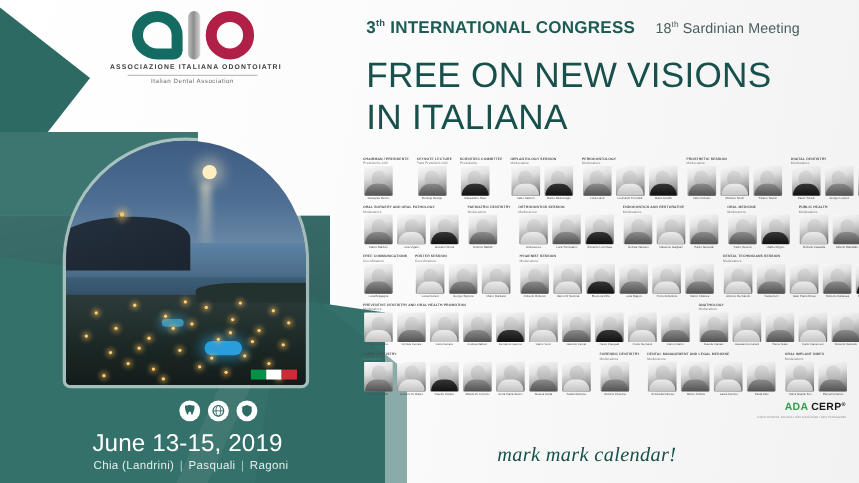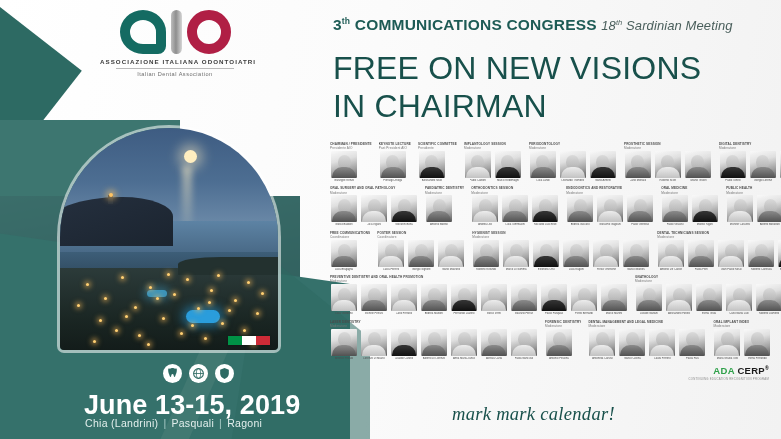--- a/index.html
+++ b/index.html
@@ -89,21 +89,21 @@
   .glyph-o{width:44px;height:44px;border-radius:50%;border:10px solid #b01f45;box-sizing:border-box;}
   .logo-name{margin-top:4px;font-size:6.2px;letter-spacing:1.05px;color:#3c3c3c;
     font-weight:700;white-space:nowrap;}
   .logo-rule{margin:2.5px auto 2px;width:118px;height:1px;background:#b9b9b9;}
   .logo-sub{font-size:5.6px;letter-spacing:.5px;color:#6d6d6d;white-space:nowrap;}
 
   
   .eyebrow{position:absolute;left:333px;top:16px;white-space:nowrap;z-index:5;}
   .eyebrow .strong{font-size:15.5px;font-weight:700;color:#1d5b55;letter-spacing:.2px;}
   .eyebrow .strong sup{font-size:8.5px;}
-  .eyebrow .light{font-size:13px;font-weight:400;color:#4a5f5c;letter-spacing:.1px;font-style:italic;}
+  .eyebrow .light{font-size:13px;font-weight:400;color:#4a5f5c;margin-left:14px;letter-spacing:.1px;}
   .eyebrow .light sup{font-size:7.5px;}
 
   .title{position:absolute;left:333px;top:50px;width:430px;
     font-size:32px;line-height:1.18;font-weight:400;color:#18504b;
     letter-spacing:.2px;z-index:5;}
 
   
   .speakers{position:absolute;left:330px;top:142px;width:440px;height:250px;z-index:4;}
   .srow{display:flex;align-items:flex-end;gap:0;margin-bottom:4px;}
   .sgroup{display:flex;flex-direction:column;margin-right:7px;}
@@ -133,21 +133,21 @@
   .ada .mark .d{color:#1b1b1b;}
   .ada .mark sup{font-size:5px;}
   .ada .fine{font-size:2.8px;color:#8a8a8a;letter-spacing:.25px;margin-top:1px;}
 
   
   .icons{position:absolute;left:163px;top:364px;display:flex;gap:7px;z-index:7;}
   .icons .ic{width:19px;height:19px;border-radius:50%;background:#ffffff;
     display:flex;align-items:center;justify-content:center;}
   .icons .ic svg{display:block;}
   .date{position:absolute;left:84px;top:390px;z-index:7;
-    font-size:27px;font-weight:700;color:#ffffff;letter-spacing:.1px;white-space:nowrap;}
+    font-size:22px;font-weight:400;color:#ffffff;letter-spacing:.1px;white-space:nowrap;}
   .place{position:absolute;left:85px;top:417px;z-index:7;
     font-size:10.5px;color:#e2eeec;letter-spacing:.3px;white-space:nowrap;}
   .place .sep{color:#a9cbc6;margin:0 5px;}
 
   
   .calendar{position:absolute;left:452px;top:404px;z-index:6;
     font-family:"Liberation Serif",serif;font-style:italic;
     font-size:18.5px;color:#18504b;letter-spacing:.3px;white-space:nowrap;}
 </style>
 </head>
@@ -229,27 +229,27 @@
         </span>
       <span class="glyph-i"></span>
       <span class="glyph-o"></span>
     </div>
     <div class="logo-name">ASSOCIAZIONE ITALIANA ODONTOIATRI</div>
     <div class="logo-rule"></div>
     <div class="logo-sub">Italian Dental Association</div>
   </div>
 
   <div class="eyebrow">
-    <span class="strong"><span>3</span><sup>th</sup><span> COMMUNICATIONS CONGRESS</span></span>
+    <span class="strong"><span>3</span><sup>th</sup><span> INTERNATIONAL CONGRESS</span></span>
     <span class="light"><span>18</span><sup>th</sup><span> Sardinian Meeting</span></span>
   </div>
 
   <div class="title">
     <div>FREE ON NEW VISIONS</div>
-    <div>IN CHAIRMAN</div>
+    <div>IN ITALIANA</div>
   </div>
 
   <div class="speakers" id="speakers">
       <div class="srow">
         <div class="sgroup">
           <div class="ghead">CHAIRMAN / PRESIDENTE<span class="sub">Presidente AIO</span></div>
           <div class="faces">
             <div class="face">
               <div class="ph md"></div>
               <div class="nm">Giuseppe Renzo</div>

